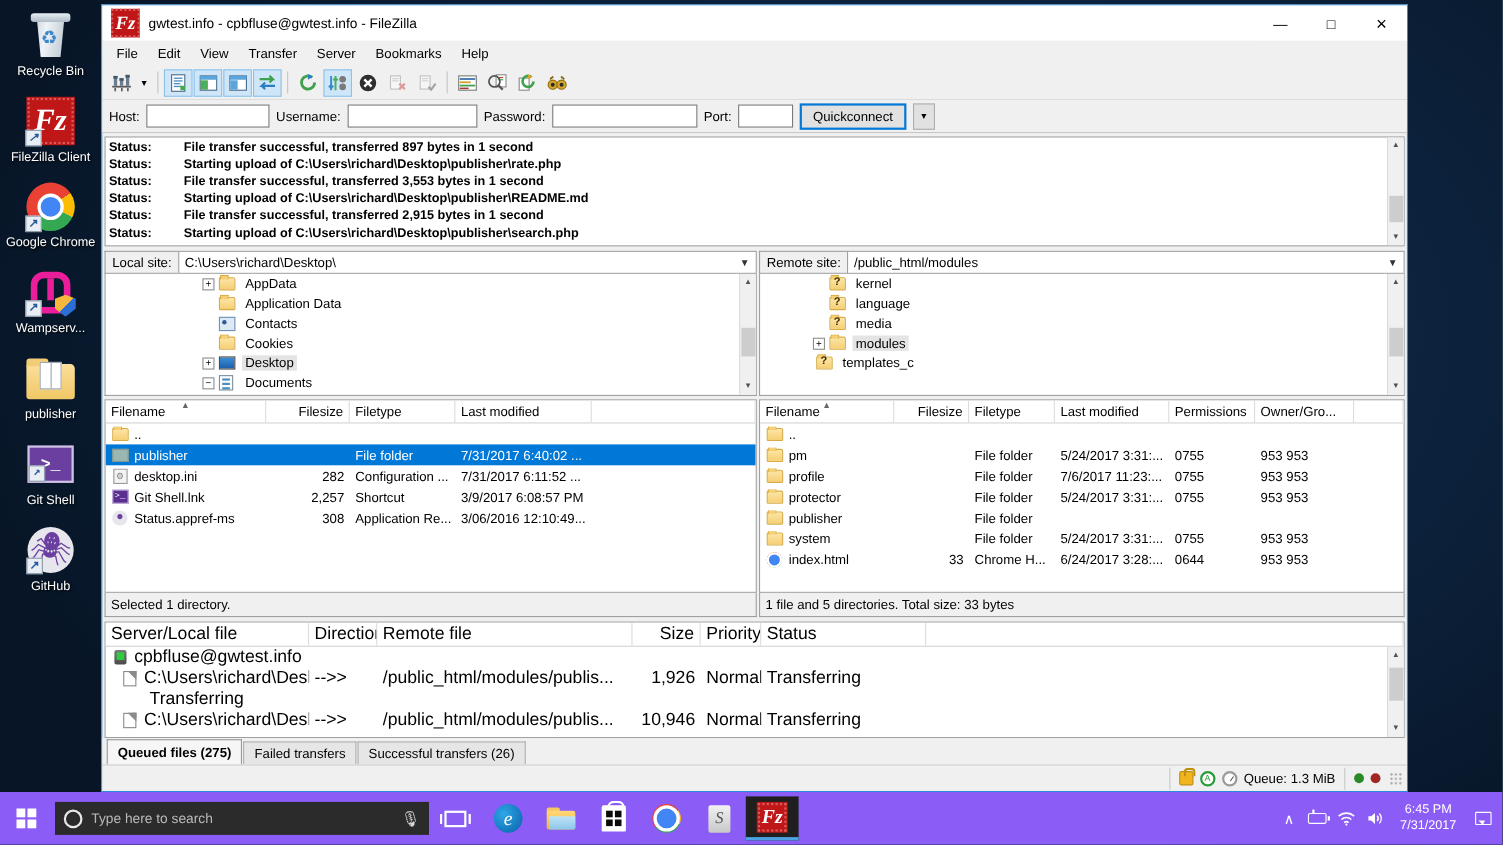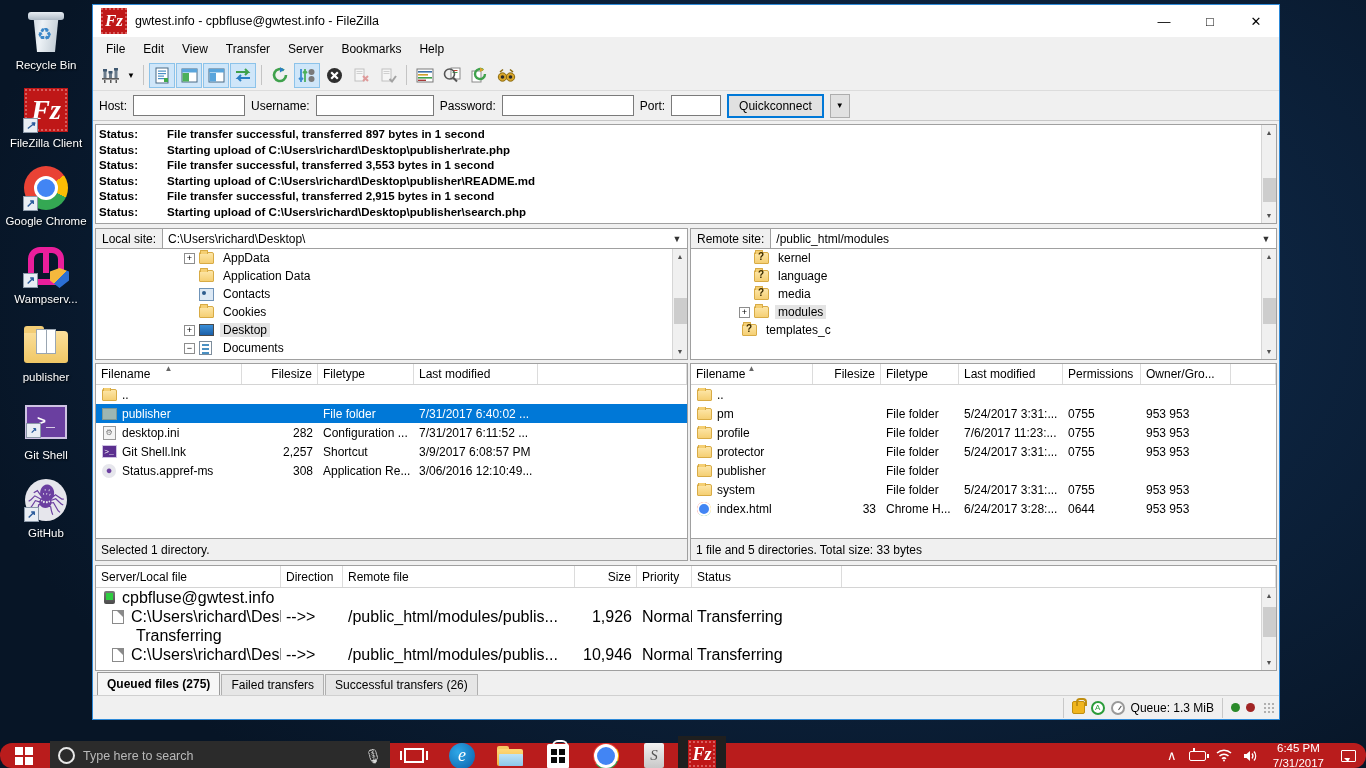--- a/index.html
+++ b/index.html
@@ -357,21 +357,21 @@
     display: flex; align-items: center; padding: 0 5px; font-size: 12px;
     flex: 0 0 22px;
   }
 
   
   #queue-box {
     margin: 4px 2px 0 2px; border: 1px solid #a0a0a0; background: #fff;
     flex: 0 0 106px; display: flex; flex-direction: column; overflow: hidden;
   }
   #queue-head { height: 22px; display: flex; background: #fff; border-bottom: 1px solid #d4d4d4; flex: 0 0 22px; }
-  #queue-head .hcell { display: flex; align-items: center; font-size: 12px; border-right: 1px solid #dcdcdc; padding: 0 5px; white-space: nowrap; overflow: hidden; }
+  #queue-head .hcell { display: flex; align-items: center; font-size: 16px; border-right: 1px solid #dcdcdc; padding: 0 5px; white-space: nowrap; overflow: hidden; }
   #queue-head .hcell.num { justify-content: flex-end; }
   #queue-body { flex: 1; display: flex; overflow: hidden; }
   .qrow { height: 19px; display: flex; align-items: center; font-size: 16px; white-space: nowrap; }
   .qcell { padding: 0 5px; overflow: hidden; display: flex; align-items: center; }
   .qcell.num { justify-content: flex-end; }
   .ic-server {
     width: 11px; height: 13px; background: linear-gradient(180deg,#7a7a7a,#4a4a4a);
     border-radius: 2px; position: relative;
   }
   .ic-server::after {
@@ -435,22 +435,22 @@
   .dot.green { background: #2a8a2a; }
   .dot.red { background: #a12525; }
   .grip {
     width: 12px; height: 12px;
     background-image: radial-gradient(#b0b0b0 1px, transparent 1.2px);
     background-size: 4px 4px;
   }
 
   
   #taskbar {
-    position: absolute; left: 0; bottom: 0; width: 1366px; height: 25px;
-    background: #b91c1c; display: flex; align-items: center; border-radius: 12px;
+    position: absolute; left: 0; bottom: 0; width: 1366px; height: 48px;
+    background: #8b5cf6; display: flex; align-items: center;
   }
   #start-button {
     width: 48px; height: 40px; display: flex; align-items: center; justify-content: center;
   }
   .win-logo {
     width: 18px; height: 18px; display: grid;
     grid-template-columns: 1fr 1fr; grid-template-rows: 1fr 1fr; gap: 2px;
   }
   .win-logo i { background: #fff; display: block; }
   #search-box {

